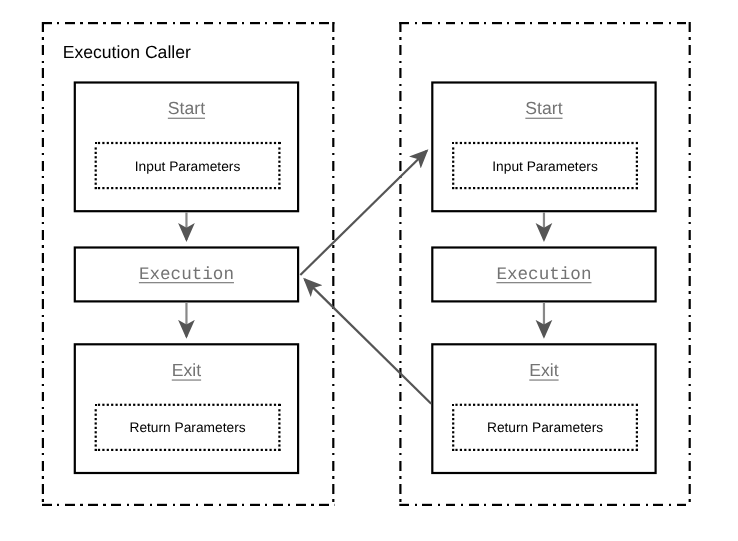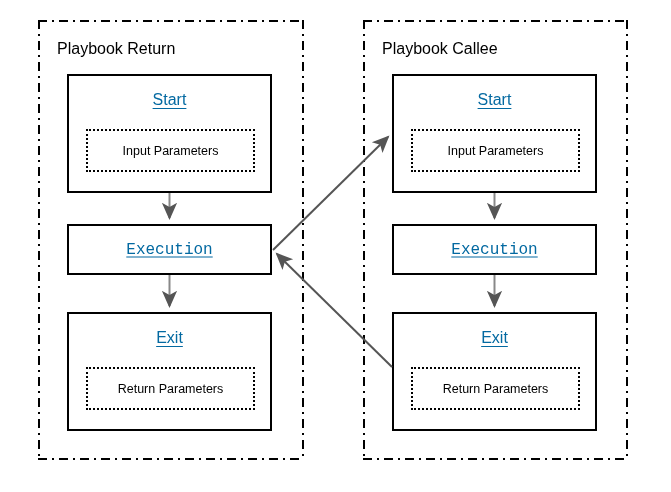--- a/index.html
+++ b/index.html
@@ -54,21 +54,21 @@
     box-sizing: border-box;
     border: 2px solid #000000;
     background: #ffffff;
   }
   .node-title {
     position: absolute;
     left: 0;
     right: 0;
     text-align: center;
     font-size: 16px;
-    color: #0369a1;
+    color: #737373;
     text-decoration: underline;
     text-underline-offset: 3px;
     line-height: 19px;
     white-space: nowrap;
   }
   .node-title.solo {
     top: 50%;
     transform: translateY(-50%);
     font-family: Liberation Mono, monospace;
   }
@@ -100,42 +100,41 @@
     height: 492px;
     pointer-events: none;
   }
 </style>
 </head>
 <body>
 
 <div id="canvas">
 
   <div class="lane" style="left:38px; top:20px; width:266px; height:440px;"></div>
-  <div class="lane-title" style="left:57px; top:40px;">Playbook Return</div>
+  <div class="lane-title" style="left:57px; top:40px;">Execution Caller</div>
 
   <div class="node" style="left:67px; top:74px; width:205px; height:119px;">
     <div class="node-title" style="top:14px;">Start</div>
     <div class="param-box" style="left:17px; top:53px; width:169px; height:43px;">
       <span class="param-label">Input Parameters</span>
     </div>
   </div>
 
   <div class="node" style="left:67px; top:224px; width:205px; height:51px;">
     <div class="node-title solo">Execution</div>
   </div>
 
   <div class="node" style="left:67px; top:312px; width:205px; height:119px;">
     <div class="node-title" style="top:14px;">Exit</div>
     <div class="param-box" style="left:17px; top:53px; width:169px; height:43px;">
       <span class="param-label">Return Parameters</span>
     </div>
   </div>
 
   <div class="lane" style="left:363px; top:20px; width:265px; height:440px;"></div>
-  <div class="lane-title" style="left:382px; top:40px;">Playbook Callee</div>
 
   <div class="node" style="left:392px; top:74px; width:205px; height:119px;">
     <div class="node-title" style="top:14px;">Start</div>
     <div class="param-box" style="left:17px; top:53px; width:169px; height:43px;">
       <span class="param-label">Input Parameters</span>
     </div>
   </div>
 
   <div class="node" style="left:392px; top:224px; width:205px; height:51px;">
     <div class="node-title solo">Execution</div>

